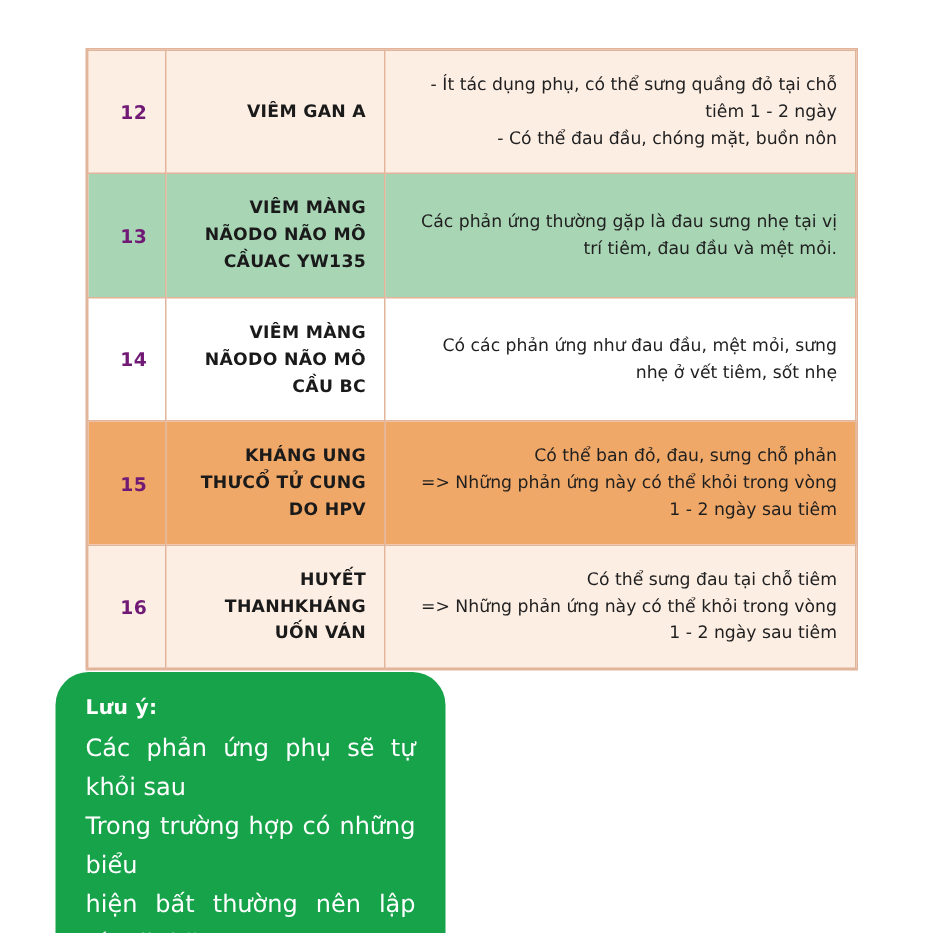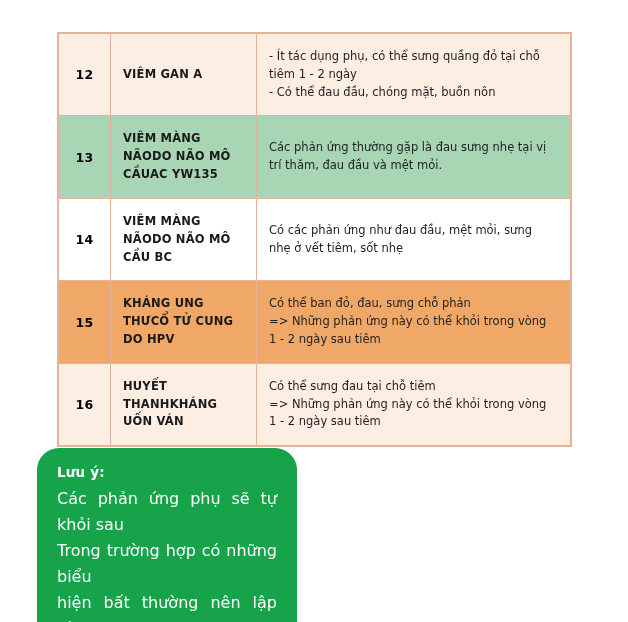--- a/index.html
+++ b/index.html
@@ -31,27 +31,28 @@
   table.vac {
     border-collapse: collapse;
     width: 100%;
     table-layout: fixed;
   }
   table.vac td {
     border: 1px solid #e2b49a;
     vertical-align: middle;
     padding: 14px 12px;
     box-sizing: border-box;
+    text-align: right;
   }
   td.col-num {
     width: 52px;
     text-align: center;
     font-weight: bold;
     font-size: 12.5px;
-    color: #000000;
+    color: #701a75;
     letter-spacing: 0.2px;
   }
   td.col-name {
     width: 146px;
     font-weight: bold;
     font-size: 11.5px;
     line-height: 1.55;
     color: #1a1a1a;
     letter-spacing: 0.2px;
     padding-left: 16px;
@@ -107,21 +108,21 @@
               <span class="line">- Ít tác dụng phụ, có thể sưng quầng đỏ tại chỗ</span>
               <span class="line">tiêm 1 - 2 ngày</span>
               <span class="line">- Có thể đau đầu, chóng mặt, buồn nôn</span>
             </td>
           </tr>
           <tr class="tone-green">
             <td class="col-num">13</td>
             <td class="col-name"><span class="line">VIÊM MÀNG NÃO</span><span class="line">DO NÃO MÔ CẦU</span><span class="line">AC YW135</span></td>
             <td class="col-desc">
               <span class="line">Các phản ứng thường gặp là đau sưng nhẹ tại vị</span>
-              <span class="line">trí thăm, đau đầu và mệt mỏi.</span>
+              <span class="line">trí tiêm, đau đầu và mệt mỏi.</span>
             </td>
           </tr>
           <tr class="tone-white">
             <td class="col-num">14</td>
             <td class="col-name"><span class="line">VIÊM MÀNG NÃO</span><span class="line">DO NÃO MÔ CẦU BC</span></td>
             <td class="col-desc">
               <span class="line">Có các phản ứng như đau đầu, mệt mỏi, sưng</span>
               <span class="line">nhẹ ở vết tiêm, sốt nhẹ</span>
             </td>
           </tr>

